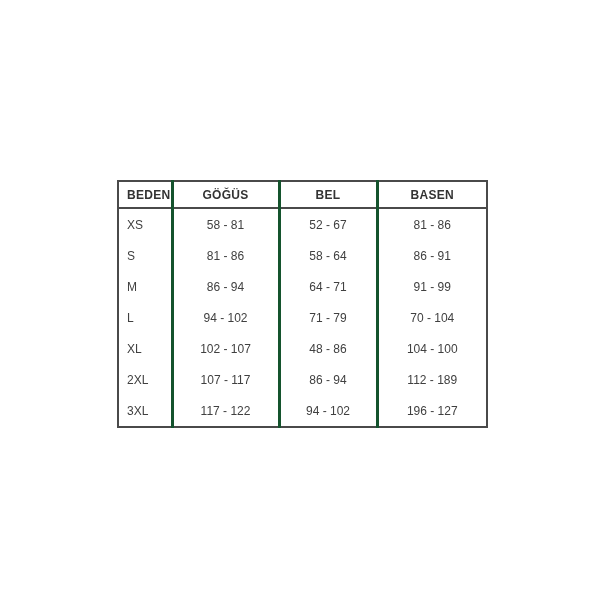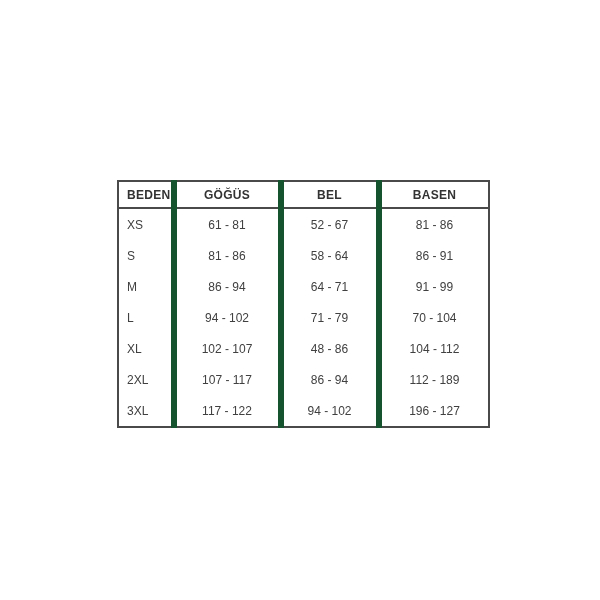--- a/index.html
+++ b/index.html
@@ -24,21 +24,21 @@
     border: 2px solid #4a4a4a;
     background: #ffffff;
   }
   .col-beden { width: 51px; }
   .col-gogus { width: 107px; }
   .col-bel   { width: 98px; }
   .col-basen { width: 110px; }
 
   table.size-table th,
   table.size-table td {
-    border-left: 6px solid #14532d;
+    border-left: 3px solid #14532d;
     padding: 0;
     text-align: center;
     vertical-align: middle;
     white-space: nowrap;
   }
   table.size-table th:first-child,
   table.size-table td:first-child {
     border-left: none;
     text-align: left;
     padding-left: 8px;
@@ -73,21 +73,21 @@
       <tr>
         <th>BEDEN</th>
         <th>GÖĞÜS</th>
         <th>BEL</th>
         <th>BASEN</th>
       </tr>
     </thead>
     <tbody>
       <tr>
         <td>XS</td>
-        <td>61 - 81</td>
+        <td>58 - 81</td>
         <td>52 - 67</td>
         <td>81 - 86</td>
       </tr>
       <tr>
         <td>S</td>
         <td>81 - 86</td>
         <td>58 - 64</td>
         <td>86 - 91</td>
       </tr>
       <tr>
@@ -99,21 +99,21 @@
       <tr>
         <td>L</td>
         <td>94 - 102</td>
         <td>71 - 79</td>
         <td>70 - 104</td>
       </tr>
       <tr>
         <td>XL</td>
         <td>102 - 107</td>
         <td>48 - 86</td>
-        <td>104 - 112</td>
+        <td>104 - 100</td>
       </tr>
       <tr>
         <td>2XL</td>
         <td>107 - 117</td>
         <td>86 - 94</td>
         <td>112 - 189</td>
       </tr>
       <tr>
         <td>3XL</td>
         <td>117 - 122</td>

